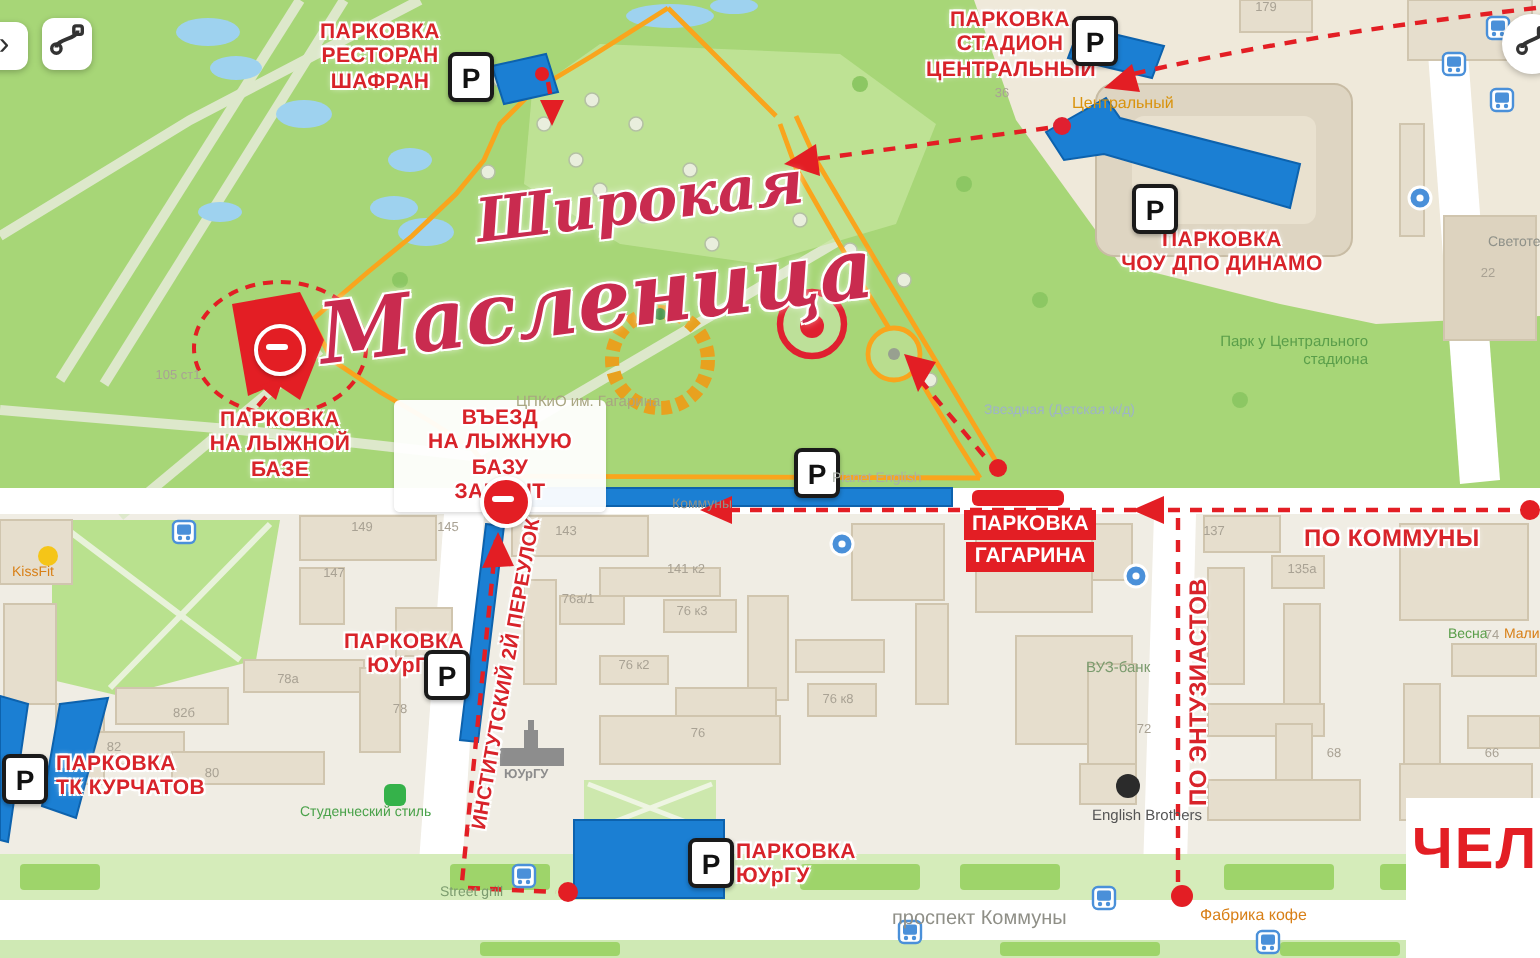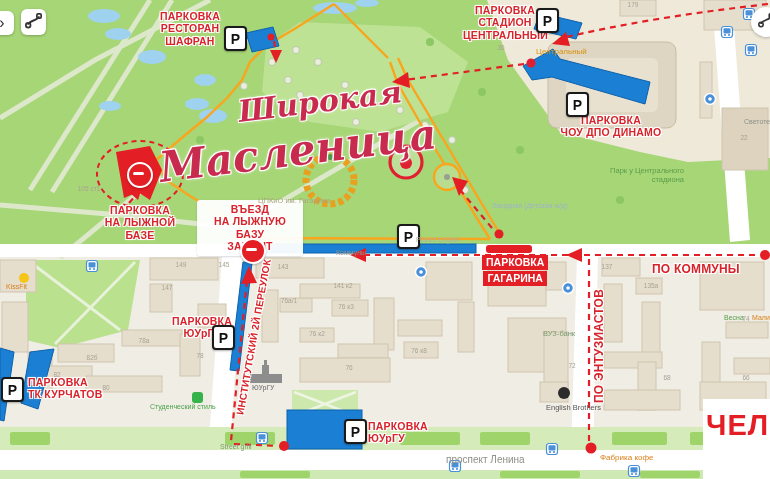--- a/index.html
+++ b/index.html
@@ -322,21 +322,21 @@
 
 <div class="noentry" style="left:127px;top:162px;"></div>
 <div class="noentry" style="left:240px;top:238px;"></div>
 
 <div class="map-lbl" style="left:536px;top:47px;color:#d9930d;font-size:8px;">Центральный</div>
 <div class="map-lbl pre" style="left:600px;top:166px;width:84px;text-align:right;color:#5a9e4a;">Парк у Центрального
 стадиона</div>
 <div class="map-lbl" style="left:258px;top:196px;color:#a8a581;">ЦПКиО им. Гагарина</div>
 <div class="map-lbl" style="left:492px;top:202px;color:#9eb4c6;font-size:7px;">Звездная (Детская ж/д)</div>
 <div class="map-lbl" style="left:336px;top:249px;font-size:7px;">Коммуны</div>
-<div class="map-lbl" style="left:446px;top:454px;font-size:10px;color:#8f8f87;">проспект Ленина</div>
+<div class="map-lbl" style="left:446px;top:454px;font-size:10px;color:#8f8f87;">проспект Коммуны</div>
 <div class="map-lbl" style="left:6px;top:283px;color:#d87f16;font-size:7px;">KissFit</div>
 <div class="map-lbl" style="left:543px;top:329px;color:#7b9b6e;">ВУЗ-банк</div>
 <div class="map-lbl" style="left:546px;top:403px;color:#555;">English Brothers</div>
 <div class="map-lbl" style="left:600px;top:429px;color:#d87f16;font-size:8px;margin-top:24px;">Фабрика кофе</div>
 <div class="map-lbl" style="left:724px;top:314px;color:#5a9e4a;font-size:7px;">Весна</div>
 <div class="map-lbl" style="left:752px;top:314px;color:#d87f16;font-size:7px;">Малина</div>
 <div class="map-lbl" style="left:744px;top:118px;font-size:7px;">Светотехника</div>
 <div class="map-lbl" style="left:220px;top:443px;color:#7b9b6e;font-size:7px;">Street grill</div>
 <div class="map-lbl" style="left:150px;top:403px;color:#4aa24a;font-size:7px;">Студенческий стиль</div>
 <div class="map-lbl" style="left:416px;top:236px;color:#aab0a6;font-size:7px;">Planet English</div>

